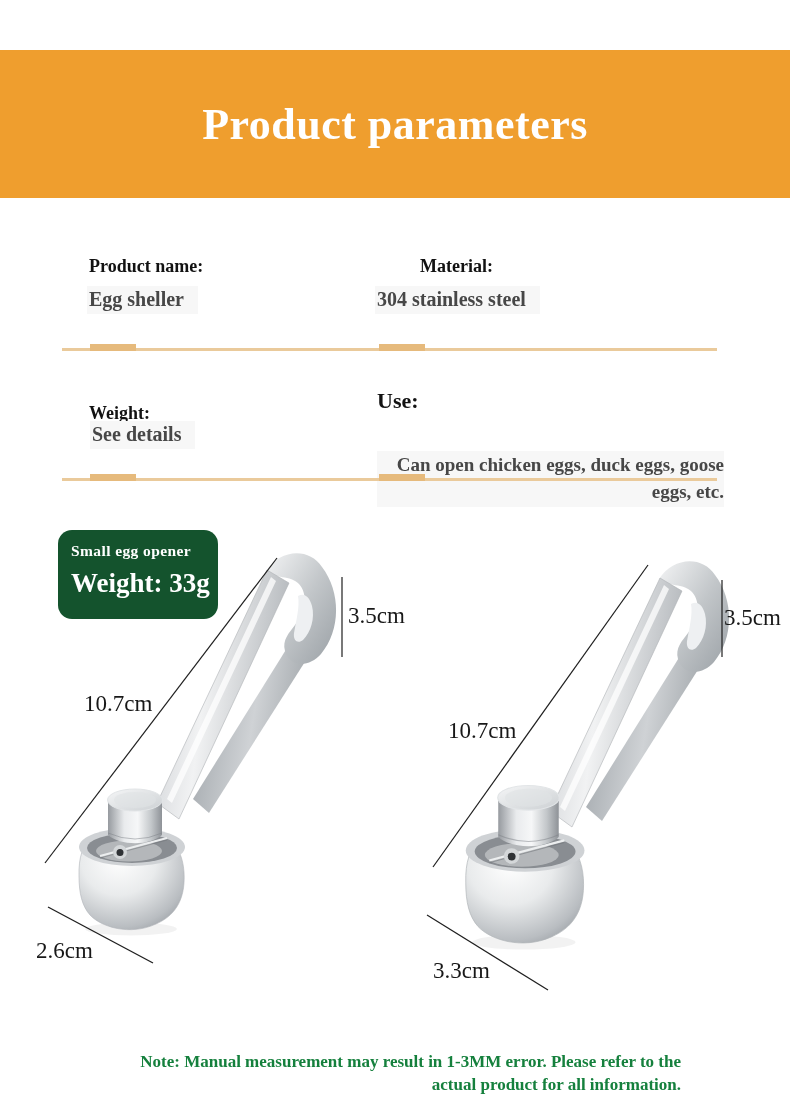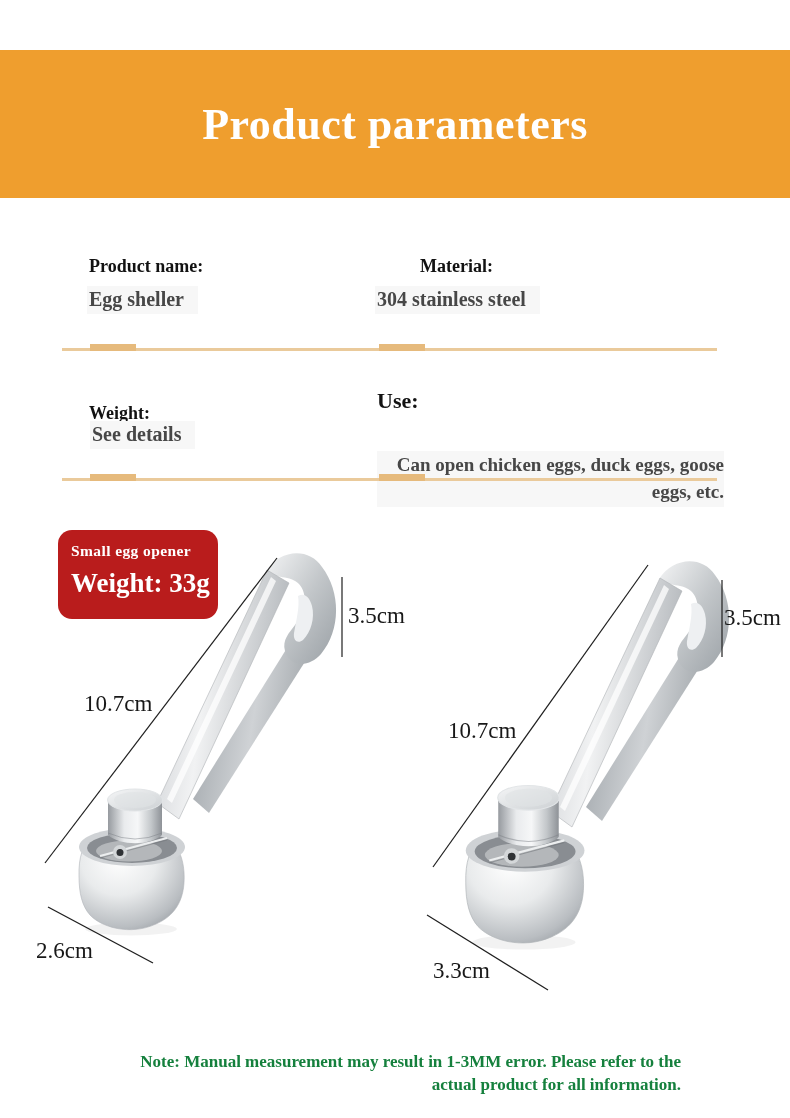--- a/index.html
+++ b/index.html
@@ -23,21 +23,21 @@
     background:#f7f7f7; padding:2px 14px 3px 2px; white-space:nowrap;
   }
   .spec-value.wrap { white-space:normal; width:345px; line-height:27px; font-size:19px; padding:0 0 2px 2px; }
   .divider { position:absolute; left:62px; width:655px; height:3px; background:#EACA9B; }
   .divider .accent { position:absolute; top:-4px; width:46px; height:7px; background:#E6BA7C; }
   .accent-a { left:28px; }
   .accent-b { left:317px; }
   
   .badge {
     position:absolute; top:530px; width:160px; height:89px;
-    background:#b91c1c; border-radius:14px; color:#ffffff; z-index:3;
+    background:#14532d; border-radius:14px; color:#ffffff; z-index:3;
   }
   .badge-small { left:58px; }
   .badge-large { left:445px; }
   .badge .b-title { position:absolute; left:13px; top:12px; font-size:15.5px; font-weight:700; letter-spacing:0.4px; white-space:nowrap; }
   .badge .b-weight { position:absolute; left:13px; top:38px; font-size:27px; font-weight:700; white-space:nowrap; }
   
   .dim { position:absolute; font-size:23px; font-weight:400; color:#181818; z-index:3; white-space:nowrap; }
   .dim-l-length { left:84px;  top:691px; }
   .dim-l-height { left:348px; top:603px; }
   .dim-l-width  { left:36px;  top:938px; }

